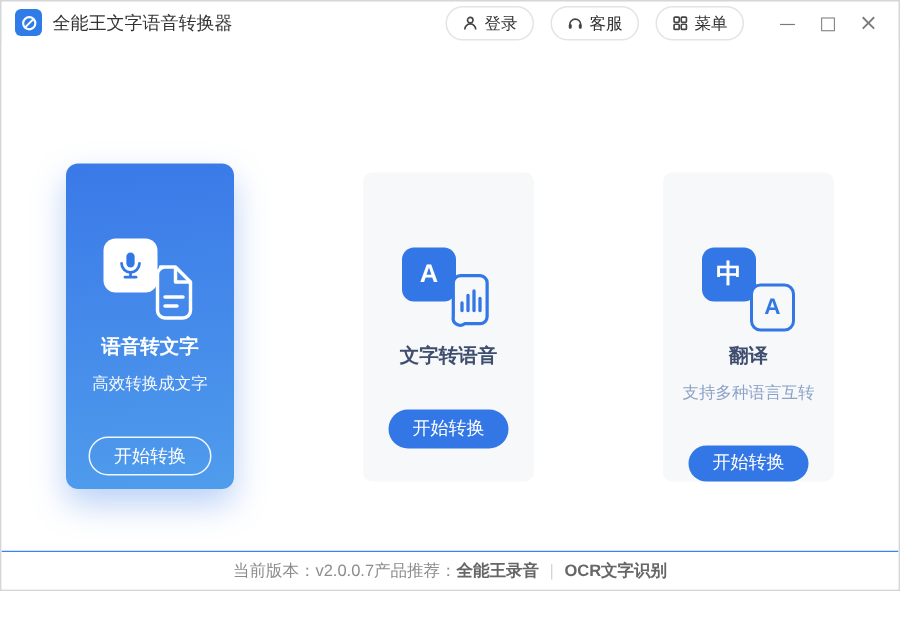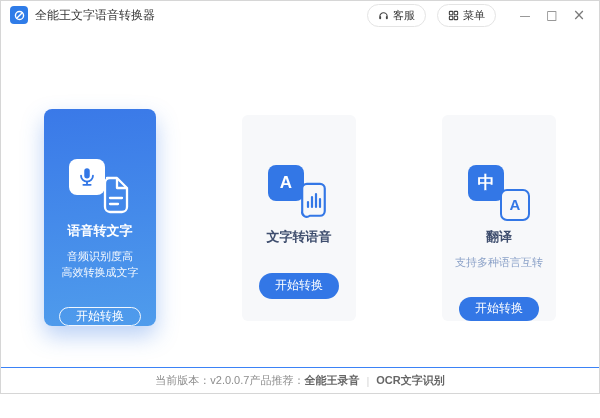--- a/index.html
+++ b/index.html
@@ -112,20 +112,29 @@
   <div class="titlebar">
     <div class="app-icon">
       <svg width="13" height="13" viewBox="0 0 24 24">
         <circle cx="12" cy="12" r="7.5" fill="none" stroke="#ffffff" stroke-width="2.6"></circle>
         <line x1="6" y1="18" x2="18" y2="6" stroke="#ffffff" stroke-width="2.6"></line>
       </svg>
     </div>
     <span class="app-title">全能王文字语音转换器</span>
 
     <div class="tb-right">
+      <div class="tb-btn">
+        <span>
+          <svg width="11" height="11" viewBox="0 0 24 24" fill="none" stroke="#444" stroke-width="2.4">
+            <circle cx="12" cy="7.5" r="4"></circle>
+            <path d="M4 21a8 8 0 0 1 16 0"></path>
+          </svg>
+        </span>
+        <span>登录</span>
+      </div>
       <div class="tb-btn">
         <span>
           <svg width="11" height="11" viewBox="0 0 24 24">
             <path d="M4 14a8 8 0 0 1 16 0" fill="none" stroke="#444" stroke-width="2.4"></path>
             <rect x="2.6" y="13" width="4.2" height="7" rx="2" fill="#444"></rect>
             <rect x="17.2" y="13" width="4.2" height="7" rx="2" fill="#444"></rect>
           </svg>
         </span>
         <span>客服</span>
       </div>
@@ -164,21 +173,20 @@
           </div>
           <svg class="icon-over" width="34" height="40" viewBox="0 0 34 40">
             <path d="M10 3 H20 L30 13 V32 a5 5 0 0 1 -5 5 H13 a5 5 0 0 1 -5 -5 V8 a5 5 0 0 1 5 -5 Z" fill="#4388ea" stroke="#ffffff" stroke-width="2.3" stroke-linejoin="round"></path>
             <path d="M20 3 V13 H30" fill="none" stroke="#ffffff" stroke-width="2.3" stroke-linejoin="round"></path>
             <line x1="13" y1="23" x2="25" y2="23" stroke="#ffffff" stroke-width="2.3" stroke-linecap="round"></line>
             <line x1="13" y1="29" x2="21" y2="29" stroke="#ffffff" stroke-width="2.3" stroke-linecap="round"></line>
           </svg>
         </div>
         <div class="card-title">语音转文字</div>
         <div class="card-desc">
-          <div>音频识别度高</div>
           <div>高效转换成文字</div>
         </div>
         <button class="card-btn">开始转换</button>
       </div>
 
       <div class="card">
         <div class="icon-wrap">
           <div class="icon-square blue">A</div>
           <svg class="icon-over" width="34" height="40" viewBox="0 0 34 40">
             <path d="M10 3 H24 a5 5 0 0 1 5 5 V32 a5 5 0 0 1 -5 5 H13 a5 5 0 0 1 -8 -5 V8 a5 5 0 0 1 5 -5 Z" fill="#f7f8fa" stroke="#3377e6" stroke-width="2.3" stroke-linejoin="round" transform="translate(1.5,0) scale(0.94)"></path>

